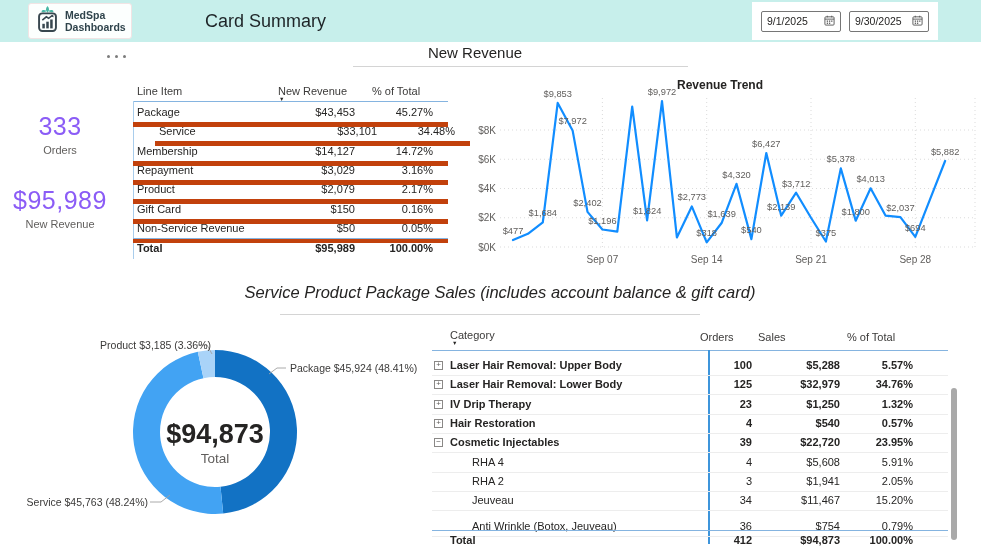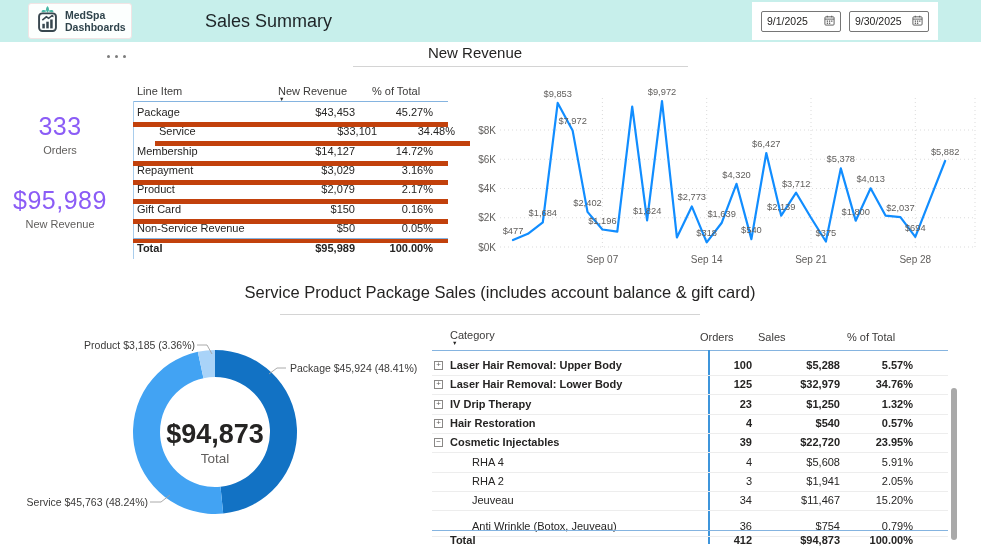--- a/index.html
+++ b/index.html
@@ -39,25 +39,25 @@
   .nr-row{position:absolute;left:0;width:315px;height:19px;line-height:19px;
           border-bottom:5px solid #c2410c;}
   .nr-row.total{border-bottom:none;border-top:1px solid #85b4e0;font-weight:700;}
   .nr-row .c1{position:absolute;left:4px;}
   .nr-row .c2{position:absolute;left:118px;width:104px;text-align:right;}
   .nr-row .c3{position:absolute;left:228px;width:72px;text-align:right;}
   #trend-title{position:absolute;left:600px;top:78px;width:240px;text-align:center;
                font-size:12px;font-weight:700;color:#252423;}
   #trend-svg{position:absolute;left:470px;top:88px;}
   
-  #sp-title{position:absolute;left:150px;top:283px;width:700px;text-align:center;font-size:16.5px;}
+  #sp-title{position:absolute;left:150px;top:283px;width:700px;text-align:center;font-size:16.5px;font-style:italic;}
   #sp-underline{position:absolute;left:280px;top:314px;width:420px;height:1px;background:#d4d4d4;}
   #donut-svg{position:absolute;left:35px;top:330px;}
   .donut-label{position:absolute;font-size:10.5px;color:#3b3a39;white-space:nowrap;}
-  #lbl-product{left:58px;top:339px;width:137px;text-align:right;}
+  #lbl-product{left:74px;top:339px;width:137px;text-align:right;}
   #lbl-package{left:290px;top:362px;}
   #lbl-service{left:18px;top:496px;width:130px;text-align:right;}
   #donut-center-value{position:absolute;left:115px;top:419px;width:200px;text-align:center;
                       font-size:27px;font-weight:600;color:#252423;}
   #donut-center-label{position:absolute;left:115px;top:451px;width:200px;text-align:center;
                       font-size:13.5px;color:#605e5c;}
   #sp-table{position:absolute;left:432px;top:325px;width:516px;height:221px;font-size:11px;}
   .spt-h1{position:absolute;left:18px;top:4px;color:#3b3a39;}
   #sp-sort{left:20px;top:15px;}
   .spt-h2{position:absolute;left:268px;top:6px;color:#3b3a39;}
@@ -98,21 +98,21 @@
           <rect x="14.8" y="15" width="2.6" height="9.3" fill="#37474F"></rect>
           <polyline points="6.6,15.6 10.8,12.2 13.2,13.8 17.2,10.6" fill="none" stroke="#37474F" stroke-width="1.6"></polyline>
           <path d="M17.8 9.8 L18.4 12.6 L15.6 12 Z" fill="#37474F"></path>
         </svg>
       </span>
       <span class="logo-text">
         <span>MedSpa</span><br>
         <span>Dashboards</span>
       </span>
     </div>
-    <div class="app-title">Sales Summary</div>
+    <div class="app-title">Card Summary</div>
     <div class="date-panel">
       <div class="date-input">
         <span>9/1/2025</span>
         <span>
           <svg width="11" height="11" viewBox="0 0 12 12">
               <rect x="1" y="2" width="10" height="9" rx="1" fill="none" stroke="#555" stroke-width="1"></rect>
               <line x1="1" y1="4.5" x2="11" y2="4.5" stroke="#555" stroke-width="1"></line>
               <line x1="3.6" y1="0.8" x2="3.6" y2="2.6" stroke="#555" stroke-width="1"></line>
               <line x1="8.4" y1="0.8" x2="8.4" y2="2.6" stroke="#555" stroke-width="1"></line>
               <rect x="3" y="6" width="1.4" height="1.4" fill="#555"></rect>
@@ -203,20 +203,21 @@
           <span class="c3">0.05%</span>
         </div>
         <div class="nr-row total" style="top: 156.1px;">
           <span class="c1">Total</span>
           <span class="c2">$95,989</span>
           <span class="c3">100.00%</span>
         </div>
       </div>
   </div>
 
+  <div id="trend-title">Revenue Trend</div>
   <svg id="trend-svg" width="511" height="182">
       <line x1="30" y1="159" x2="505" y2="159" stroke="#DBDBDB" stroke-width="1" stroke-dasharray="1,3"></line>
       <text x="26" y="162.5" text-anchor="end" font-size="10" fill="#605E5C" font-family="Liberation Sans, sans-serif">$0K</text>
       <line x1="30" y1="129.75" x2="505" y2="129.75" stroke="#DBDBDB" stroke-width="1" stroke-dasharray="1,3"></line>
       <text x="26" y="133.25" text-anchor="end" font-size="10" fill="#605E5C" font-family="Liberation Sans, sans-serif">$2K</text>
       <line x1="30" y1="100.5" x2="505" y2="100.5" stroke="#DBDBDB" stroke-width="1" stroke-dasharray="1,3"></line>
       <text x="26" y="104" text-anchor="end" font-size="10" fill="#605E5C" font-family="Liberation Sans, sans-serif">$4K</text>
       <line x1="30" y1="71.25" x2="505" y2="71.25" stroke="#DBDBDB" stroke-width="1" stroke-dasharray="1,3"></line>
       <text x="26" y="74.75" text-anchor="end" font-size="10" fill="#605E5C" font-family="Liberation Sans, sans-serif">$6K</text>
       <line x1="30" y1="42" x2="505" y2="42" stroke="#DBDBDB" stroke-width="1" stroke-dasharray="1,3"></line>

